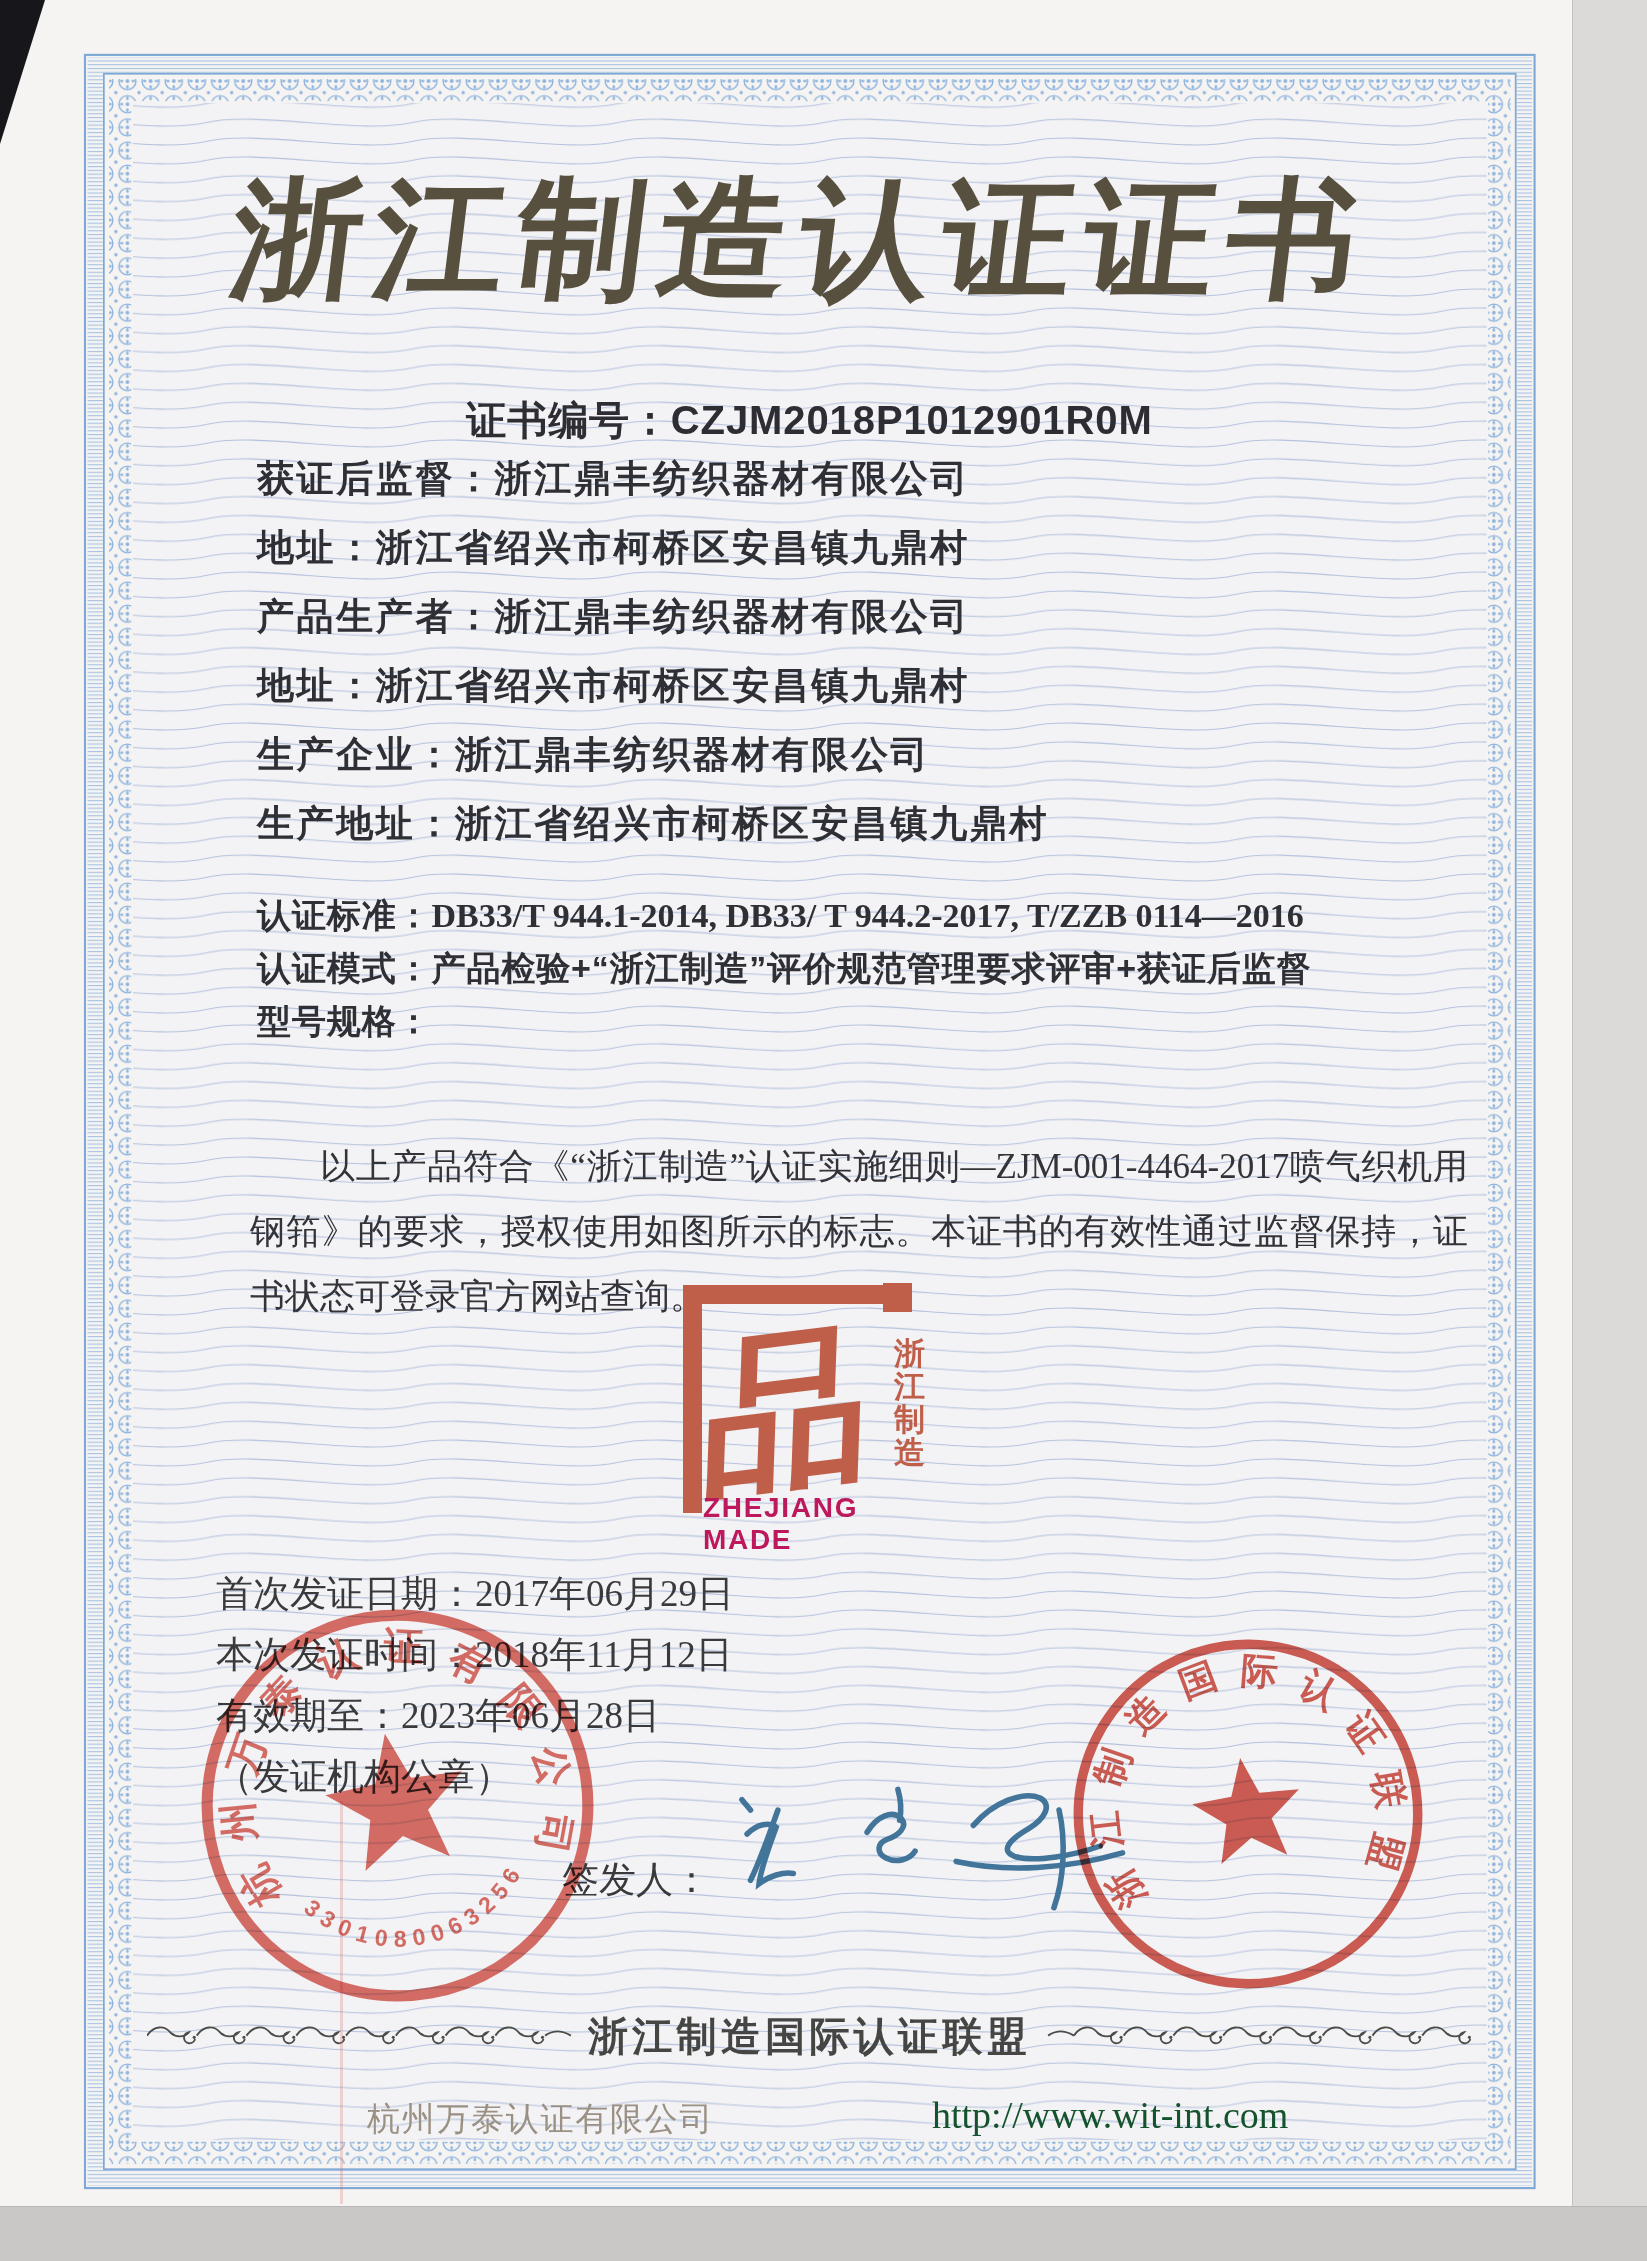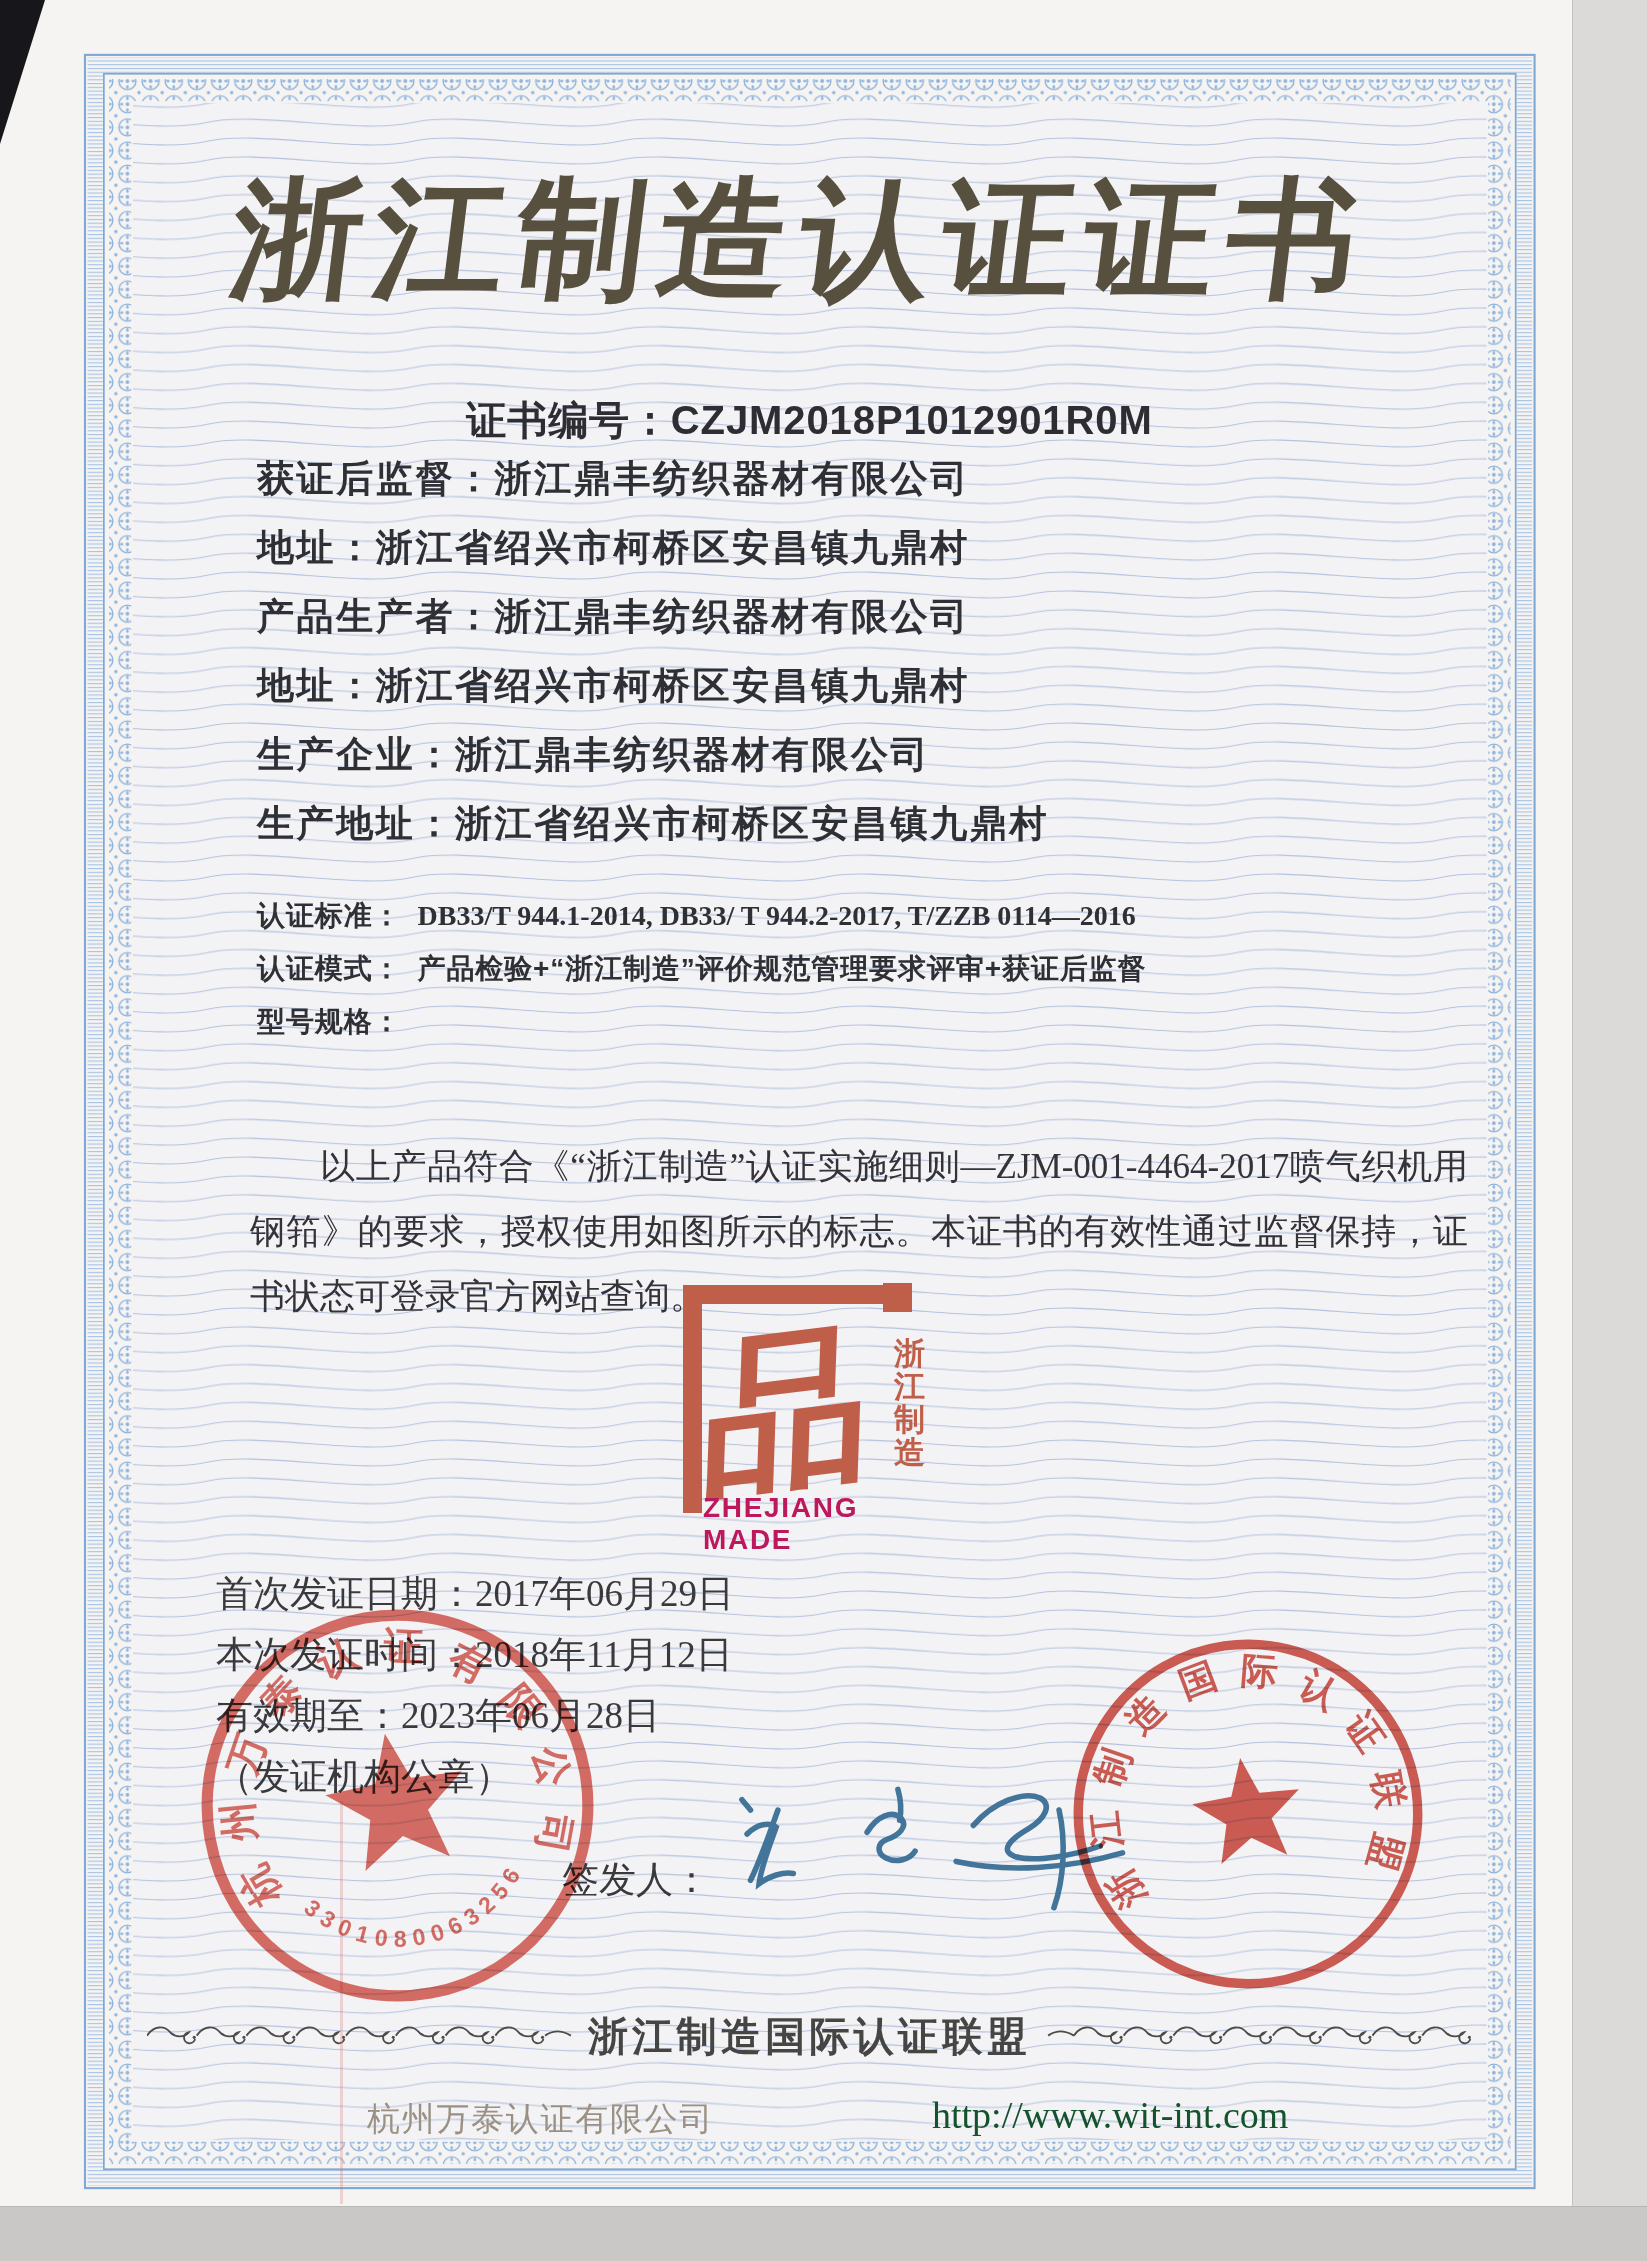--- a/index.html
+++ b/index.html
@@ -10,22 +10,22 @@
   
   .title{left:132px;top:153px;width:1338px;text-align:center;z-index:2;
          font-family:"Liberation Serif",serif;font-weight:700;font-size:130px;
          letter-spacing:12px;color:#57503f;transform:skewX(-7deg);}
   .cert-no{left:132px;top:347px;width:1355px;text-align:center;z-index:2;
            font-size:40px;font-weight:700;color:#2d2d33;letter-spacing:0.9px;margin-top:46px;}
   .parties{left:257px;top:444px;z-index:2;}
   .party-line{height:69px;display:flex;align-items:center;font-size:37px;
               font-weight:700;color:#2f3036;letter-spacing:2.6px;}
   .details{left:257px;top:889px;z-index:2;}
-  .detail-line{height:53px;display:flex;align-items:center;font-size:28px;
-               font-weight:700;color:#2f3036;letter-spacing:0.9px;gap:16px;}
+  .detail-line{height:53px;display:flex;align-items:center;font-size:34px;
+               font-weight:700;color:#2f3036;letter-spacing:0.9px;}
   .detail-value-serif{font-family:Liberation Serif, serif;font-weight:600;letter-spacing:0;}
   .statement{left:250px;top:1134px;width:1218px;z-index:2;text-align:justify;
              font-family:"Liberation Serif",serif;font-size:35px;line-height:65px;
              color:#35333a;text-indent:2em;}
   .validity{left:216px;top:1563px;z-index:2;}
   .validity-line{height:61px;display:flex;align-items:center;
                  font-family:"Liberation Serif",serif;font-size:37px;color:#3a393c;}
   .sign-label{left:562px;top:1855px;z-index:2;font-family:"Liberation Serif",serif;
               font-size:37px;color:#3a393c;}
   

